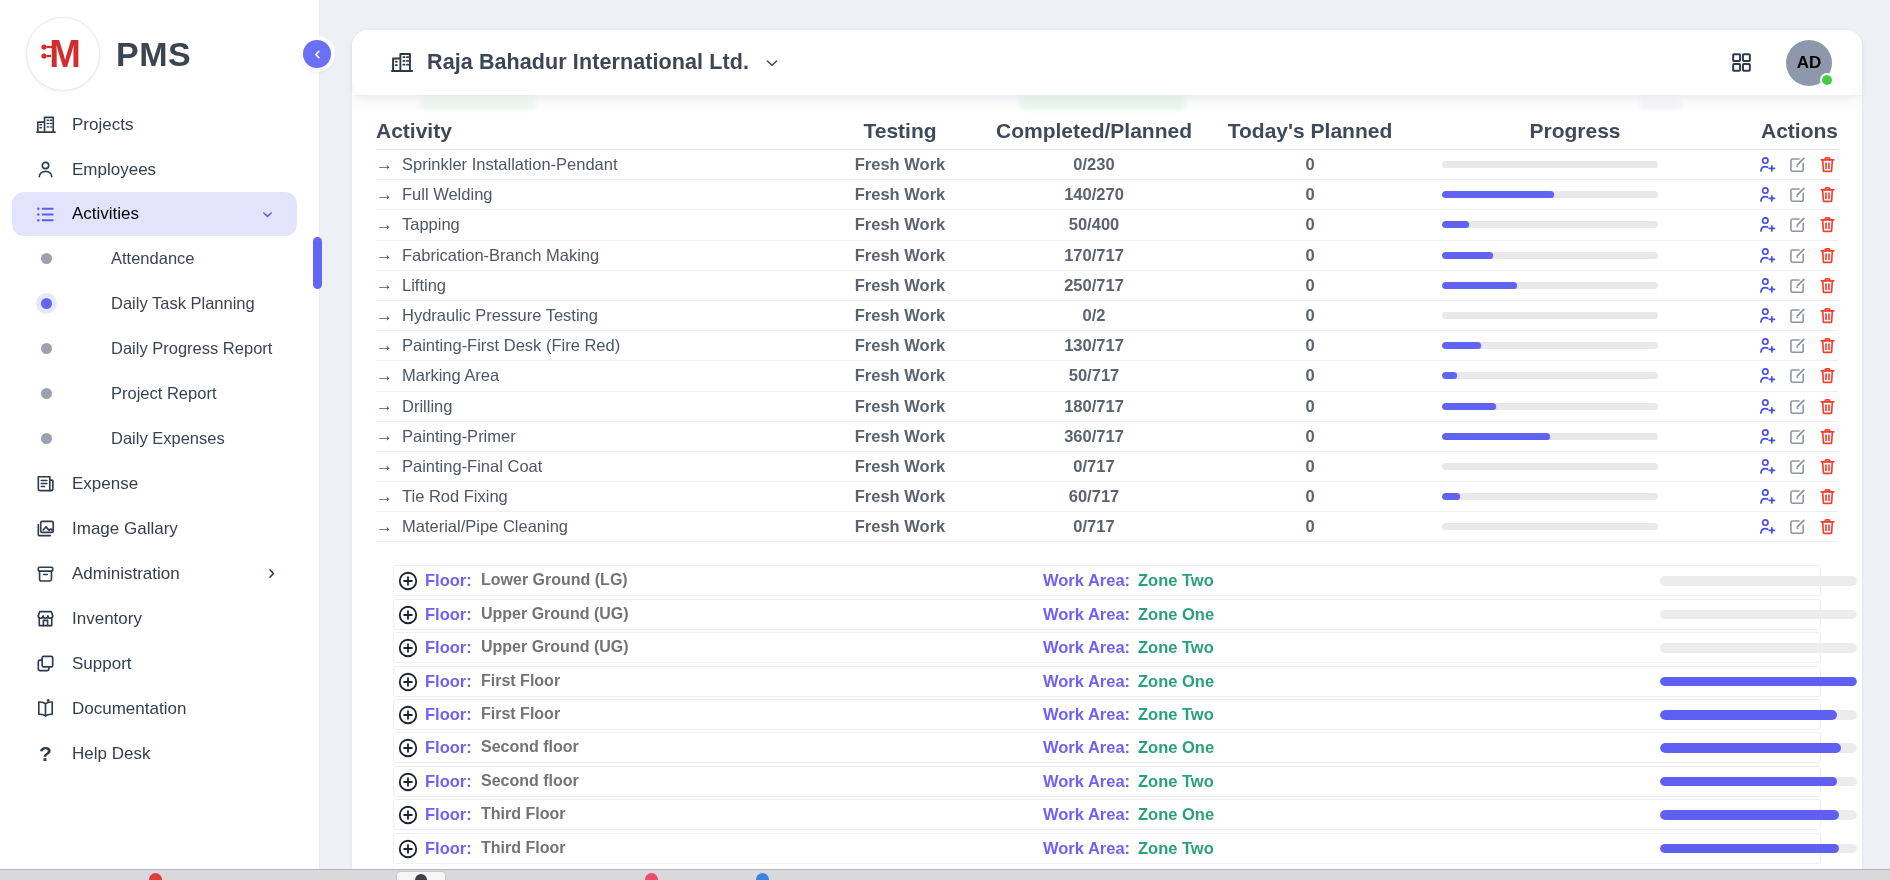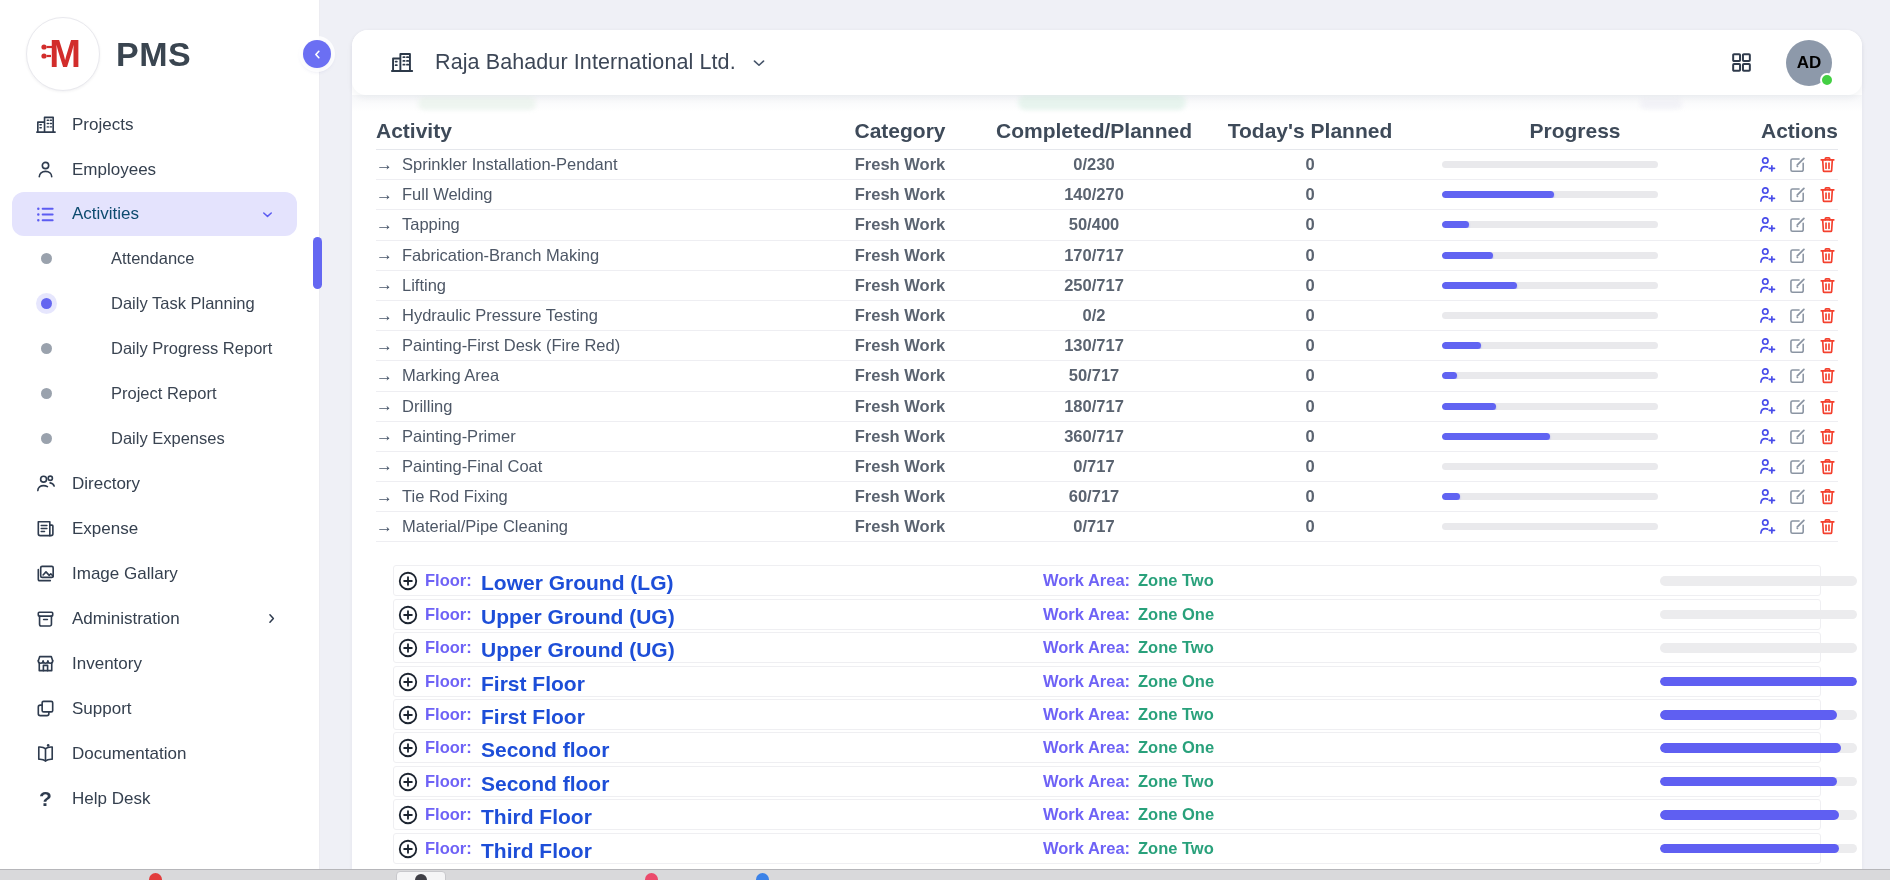--- a/index.html
+++ b/index.html
@@ -10,39 +10,39 @@
   .sidebar { position:absolute; left:0; top:0; width:320px; height:880px; background:#ffffff; border-right:1px solid #ececf1; z-index:5; }
   .logo-row { display:flex; align-items:center; gap:16px; padding:16px 0 10px 26px; height:102px; }
   .logo-circle { width:74px; height:74px; border-radius:50%; background:#fff; border:1px solid #e9e9ee; display:flex; align-items:center; justify-content:center; box-shadow:0 1px 3px rgba(20,20,40,.06); }
   .logo-text { font-size:34px; font-weight:800; letter-spacing:.5px; color:#3a4550; }
   .nav { padding-top:0; }
   .nav-item { position:relative; height:45px; display:flex; align-items:center; padding-left:34px; cursor:pointer; }
   .nav-item .nico { width:23px; height:23px; stroke:#2e3b4e; fill:none; stroke-width:1.7; stroke-linecap:round; stroke-linejoin:round; flex:0 0 23px; }
   .nav-item .nlabel { margin-left:15px; font-size:17px; font-weight:500; color:#35404f; }
   .nav-item.active { background:#e4e3fd; border-radius:12px; margin:0 22px 0 12px; padding-left:22px; height:44px; }
   .nav-item.active .nico { stroke:#5c5cf2; }
-  .nav-item.active .nlabel { color:#0c4a6e; }
+  .nav-item.active .nlabel { color:#000000; }
   .chev-right, .chev-down { width:15px; height:15px; fill:none; stroke-width:2.4; stroke-linecap:round; stroke-linejoin:round; position:absolute; right:40px; }
   .nav-item.active .chev-down { stroke:#5c5cf2; right:22px; }
   .chev-right { stroke:#2e3b4e; }
   .nav-sub { position:relative; height:45px; display:flex; align-items:center; padding-left:111px; cursor:pointer; }
   .nav-sub .dot { position:absolute; left:41px; width:11px; height:11px; border-radius:50%; background:#9aa2ad; }
   .nav-sub.active .dot { background:#6466f0; box-shadow:0 0 0 5px rgba(100,102,240,.16); }
   .nav-sub .nlabel { font-size:16.5px; font-weight:500; color:#3a4452; }
   .q-glyph { font-size:21px; font-weight:700; color:#2e3b4e; width:23px; text-align:center; }
 
   .side-indicator { position:absolute; left:313px; top:237px; width:9px; height:52px; border-radius:5px; background:#6467f2; z-index:6; }
   .collapse-btn { position:absolute; left:303px; top:40px; width:28px; height:28px; border-radius:50%; background:#6b6ff3; box-shadow:0 0 0 4px rgba(255,255,255,.85), 0 2px 5px rgba(60,60,150,.35); z-index:7; display:flex; align-items:center; justify-content:center; cursor:pointer; }
   .collapse-btn svg { width:13px; height:13px; stroke:#ffffff; stroke-width:3; fill:none; stroke-linecap:round; stroke-linejoin:round; }
 
   
   .main-card { position:absolute; left:352px; top:30px; width:1510px; height:850px; background:#ffffff; border-radius:16px 16px 0 0; box-shadow:0 1px 4px rgba(20,30,60,.05); z-index:2; }
   .company-row { position:relative; height:65px; background:#ffffff; border-radius:16px 16px 14px 14px; box-shadow:0 3px 6px rgba(25,35,60,.05); display:flex; align-items:center; padding:0 30px 0 36px; z-index:3; }
   .company-row .bico { width:27px; height:27px; stroke:#2c3949; fill:none; stroke-width:1.7; stroke-linecap:round; stroke-linejoin:round; }
-  .company-name { margin-left:20px; font-size:21.5px; font-weight:400; color:#3c4656; letter-spacing:.1px; }
+  .company-name { margin-left:12px; font-size:21.5px; font-weight:700; color:#3c4656; letter-spacing:.1px; }
   .company-chev { width:18px; height:18px; margin-left:14px; stroke:#47556a; stroke-width:2.2; fill:none; stroke-linecap:round; stroke-linejoin:round; cursor:pointer; }
   .header-right { margin-left:auto; display:flex; align-items:center; gap:32px; }
   .grid-ico { width:25px; height:25px; stroke:#2f3b4c; stroke-width:1.9; fill:none; cursor:pointer; }
   .avatar { position:relative; width:46px; height:46px; border-radius:50%; background:#8d99aa; color:#000000; font-size:17px; font-weight:700; display:flex; align-items:center; justify-content:center; cursor:pointer; }
   .avatar .status { position:absolute; right:-2px; bottom:-1px; width:14px; height:14px; border-radius:50%; background:#43cf43; border:2.5px solid #fff; }
 
   .remnant-strip { position:relative; height:17px; background:linear-gradient(180deg,#f6f7f9,#ffffff); }
   .remnant { position:absolute; border-radius:8px; filter:blur(2px); }
   .remnant.r1 { left:66px; top:2px; width:118px; height:13px; background:#eef5f0; }
   .remnant.r2 { left:666px; top:0px; width:168px; height:15px; background:#e7f4ee; }
@@ -65,21 +65,21 @@
   .aic { width:21px; height:21px; cursor:pointer; display:block; }
   .aic.assign { stroke:#474bea; fill:none; stroke-width:1.9; stroke-linecap:round; stroke-linejoin:round; }
   .aic.edit { stroke:#8b95a3; fill:none; stroke-width:1.8; stroke-linecap:round; stroke-linejoin:round; }
   .aic.del { stroke:#f4402e; fill:none; stroke-width:1.9; stroke-linecap:round; stroke-linejoin:round; }
 
   
   .floors { margin-top:23px; padding:0 17px; }
   .frow { position:relative; height:31px; margin-bottom:2.4px; background:#fff; border:1px solid #efeff2; border-radius:3px; }
   .frow .plus { position:absolute; left:3px; top:4px; width:22px; height:22px; stroke:#1c2430; stroke-width:2; fill:none; stroke-linecap:round; cursor:pointer; }
   .flabel { position:absolute; left:31px; top:5px; font-size:16.5px; font-weight:600; color:#6e62f6; }
-  .fvalue { position:absolute; left:87px; top:5px; font-size:21px; font-weight:600; color:#1d4ed8; }
+  .fvalue { position:absolute; left:87px; top:5px; font-size:16px; font-weight:600; color:#737373; }
   .walabel { position:absolute; left:649px; top:5px; font-size:16.5px; font-weight:600; color:#6e62f6; }
   .wavalue { position:absolute; left:744px; top:5px; font-size:16.5px; font-weight:600; color:#29a17b; }
   .ftrack { position:absolute; left:1266px; top:10px; width:197px; height:9.5px; border-radius:5px; background:#ececee; overflow:hidden; }
   .ffill { height:100%; border-radius:5px; background:#5f5ff2; }
 
   
   .bottom-strip { position:absolute; left:0; top:869px; width:1890px; height:11px; background:#d9d9db; border-top:1px solid #b6b6ba; z-index:50; overflow:hidden; }
   .bs-dot { position:absolute; top:3px; width:13px; height:13px; border-radius:50%; }
   .bs-box { position:absolute; left:396px; top:1px; width:50px; height:14px; border-radius:4px; background:#f5f5f6; border:1px solid #c8c8cc; display:flex; justify-content:center; }
   .bs-box .bs-inner { margin-top:2px; width:12px; height:12px; border-radius:50%; background:#3f3f46; }
@@ -141,29 +141,20 @@
     </div>
     <div class="nav-sub">
       <span class="dot"></span>
       <span class="nlabel">Project Report</span>
     </div>
     <div class="nav-sub">
       <span class="dot"></span>
       <span class="nlabel">Daily Expenses</span>
     </div>
 
-    <div class="nav-item">
-      <svg class="nico" viewBox="0 0 24 24">
-          <circle cx="10" cy="7.5" r="3.1"></circle>
-          <path d="M4 19.4c0-3.3 2.7-5.2 6-5.2 1.5 0 2.9.4 4 1.1"></path>
-          <circle cx="17" cy="6.5" r="2.2"></circle>
-          <path d="M16.8 11.3c2 .3 3.6 1.6 4.2 3.4"></path>
-        </svg>
-      <span class="nlabel">Directory</span>
-    </div>
     <div class="nav-item">
       <svg class="nico" viewBox="0 0 24 24">
           <path d="M4.5 5h12v14.5h-10a2 2 0 0 1-2-2V5Z"></path>
           <path d="M16.5 8.5h2.2a1 1 0 0 1 1 1v8a2 2 0 0 1-2 2h-1.2"></path>
           <path d="M7.5 8.8h6M7.5 12h6M7.5 15.2h3.5" stroke-width="1.5"></path>
         </svg>
       <span class="nlabel">Expense</span>
     </div>
     <div class="nav-item">
       <svg class="nico" viewBox="0 0 24 24">
@@ -249,21 +240,21 @@
 
   <div class="remnant-strip">
     <div class="remnant r1"></div>
     <div class="remnant r2"></div>
     <div class="remnant r3"></div>
   </div>
 
   <div class="table-wrap">
     <div class="tgrid thead">
       <div class="th c1">Activity</div>
-      <div class="th c2">Category</div>
+      <div class="th c2">Testing</div>
       <div class="th c3">Completed/Planned</div>
       <div class="th c4">Today's Planned</div>
       <div class="th c5">Progress</div>
       <div class="th c6">Actions</div>
     </div>
 
       <div class="tgrid trow">
         <div class="cell-act">
           <span class="arrow">→</span>
           <span>Sprinkler Installation-Pendant</span>

